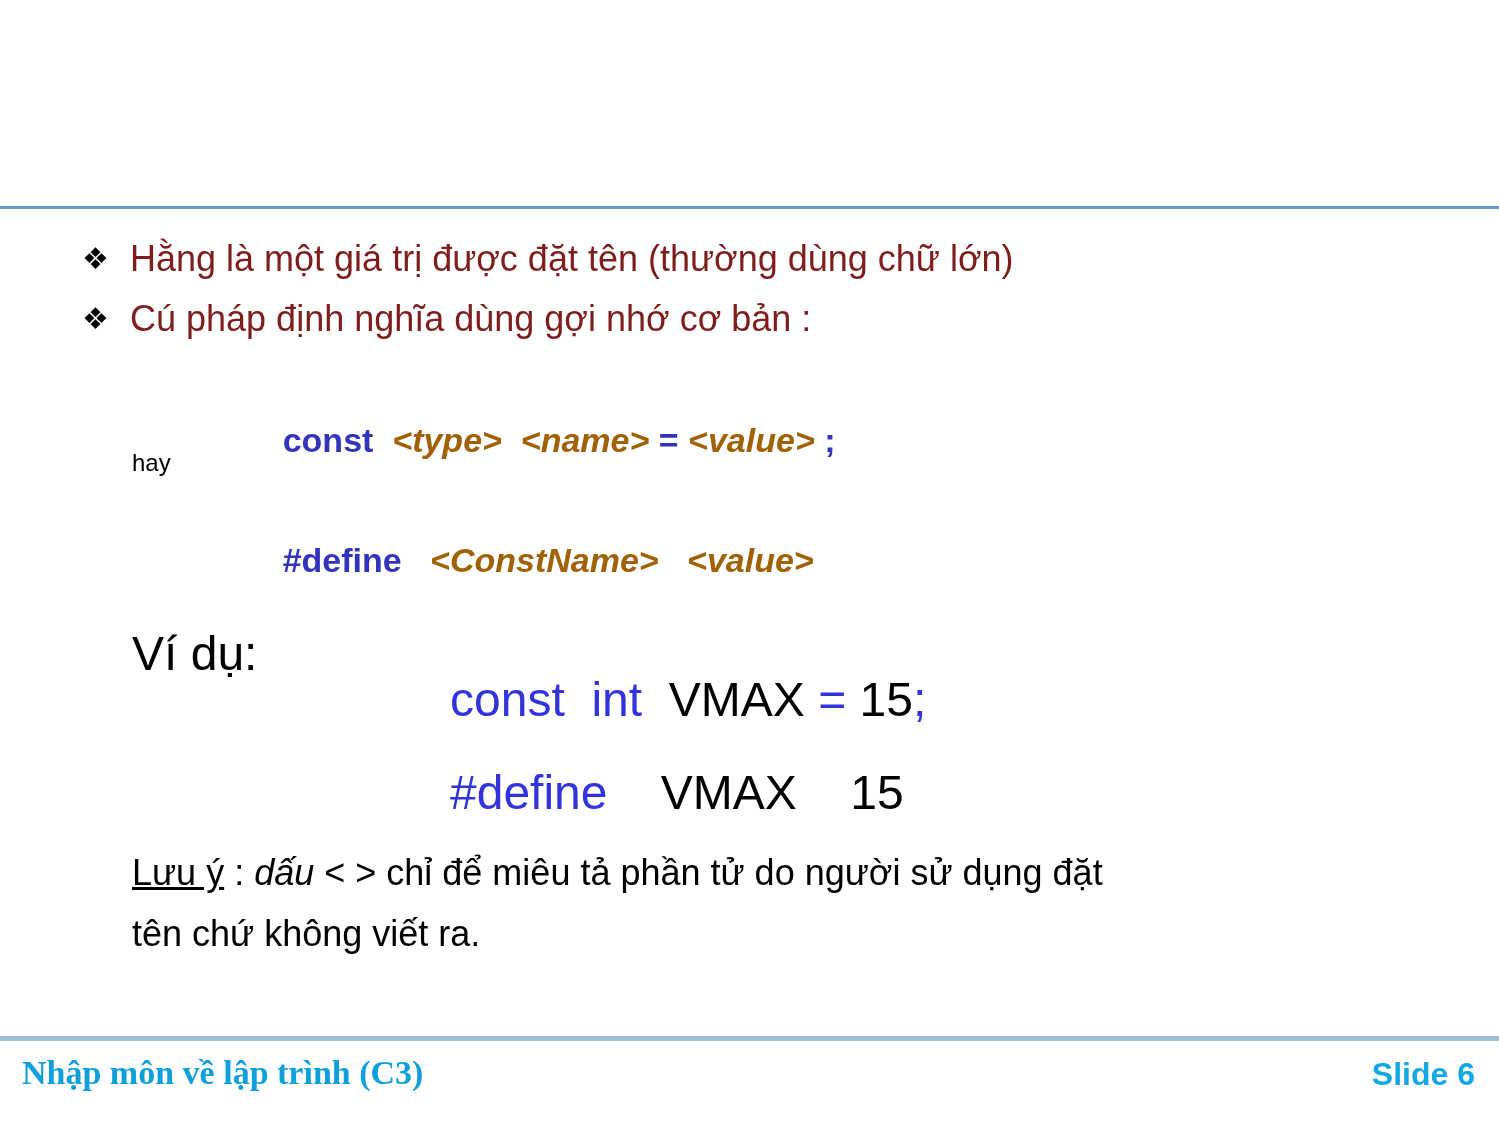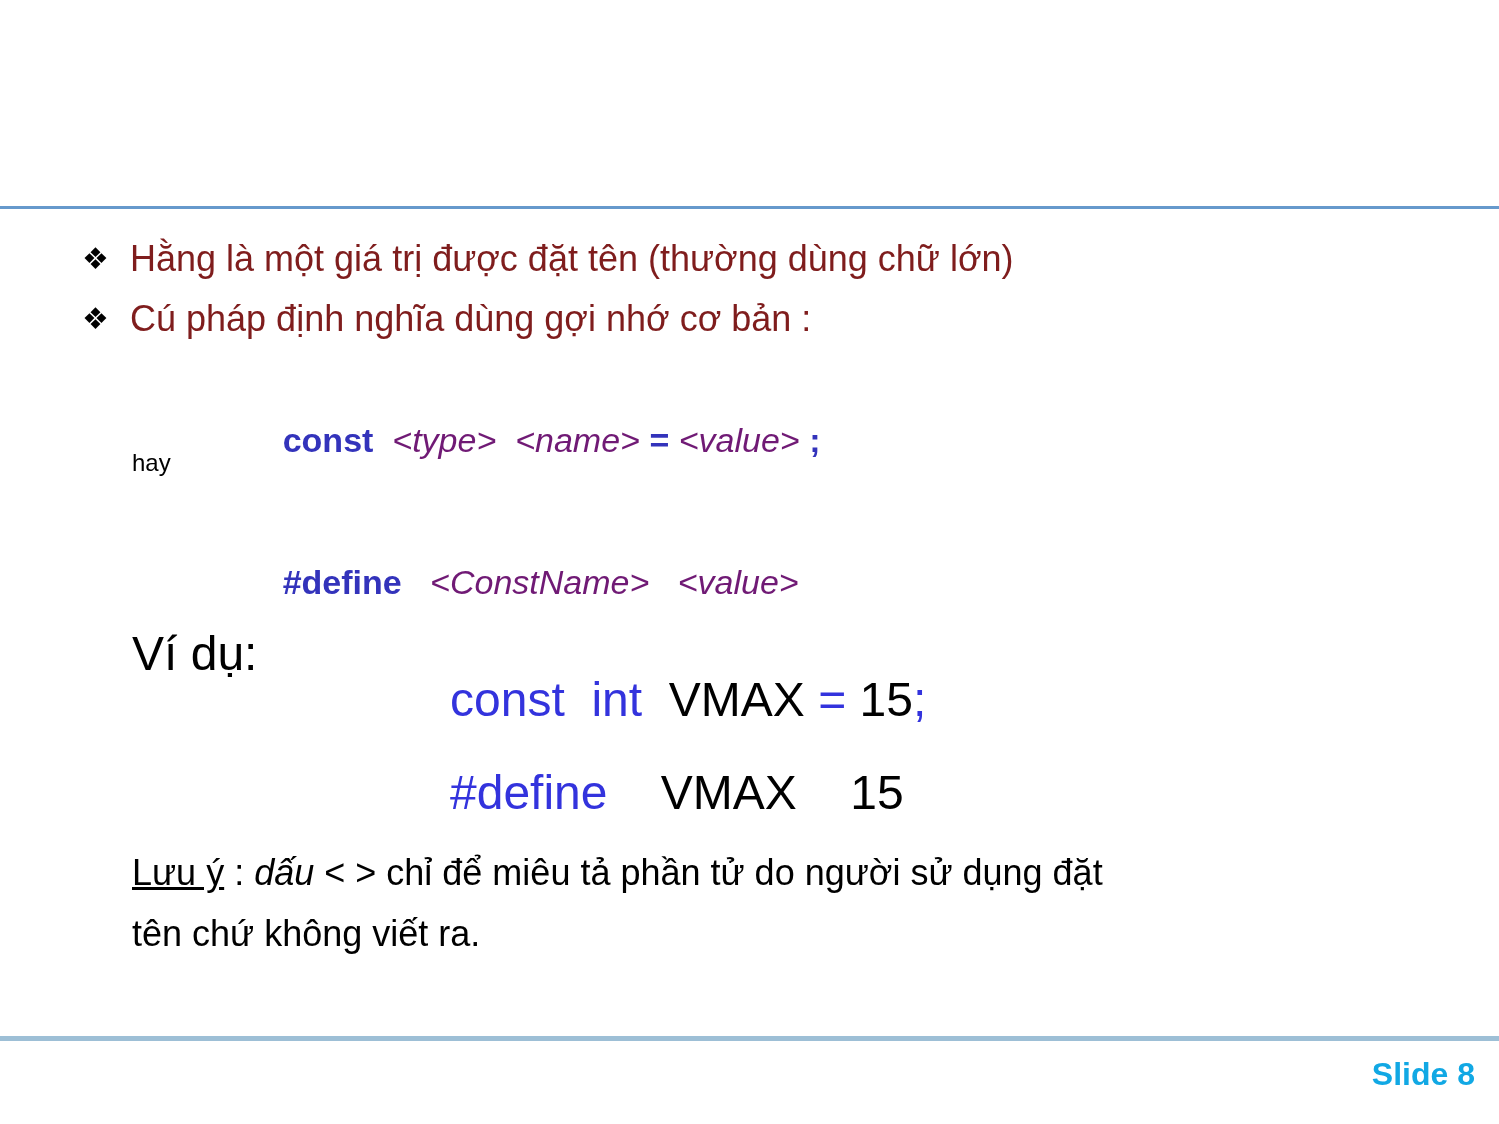--- a/index.html
+++ b/index.html
@@ -94,22 +94,22 @@
     font-size: 34px;
     line-height: 44px;
     white-space: pre;
   }
 
   .kw-bold {
     color: #3333BB;
     font-weight: bold;
   }
   .ph {
-    color: #701a75;
-    font-weight: normal;
+    color: #a16207;
+    font-weight: bold;
     font-style: italic;
   }
   .kw-plain {
     color: #3333DD;
     font-weight: 400;
   }
   .blk {
     color: #000000;
   }
 
@@ -173,21 +173,21 @@
       <span class="bullet-mark">❖</span>
       <span class="bullet-text">Cú pháp định nghĩa dùng gợi nhớ cơ bản :</span>
     </div>
 
     <div class="code-line" style="left:226px; top:166px;">
       <span class="kw-bold">const</span><span class="blk">  </span><span class="ph">&lt;type&gt;</span><span class="blk">  </span><span class="ph">&lt;name&gt;</span><span class="blk"> </span><span class="kw-bold">=</span><span class="blk"> </span><span class="ph">&lt;value&gt;</span><span class="blk"> </span><span class="kw-bold">;</span>
     </div>
 
     <div class="plain-line" style="left:132px; top:232px;">hay</div>
 
-    <div class="code-line" style="left:226px; top:308px;">
+    <div class="code-line" style="left:226px; top:286px;">
       <span class="kw-bold">#define</span><span class="blk">   </span><span class="ph">&lt;ConstName&gt;</span><span class="blk">   </span><span class="ph">&lt;value&gt;</span>
     </div>
 
     <div class="example-line" style="left:132px; top:423px;">Ví dụ:</div>
 
     <div class="example-line" style="left:370px; top:423px;">
       <span class="kw-plain">const</span><span class="blk">  </span><span class="kw-plain">int</span><span class="blk">  </span><span class="blk">VMAX</span><span class="blk"> </span><span class="kw-plain">=</span><span class="blk"> </span><span class="blk">15</span><span class="kw-plain">;</span>
     </div>
 
     <div class="example-line" style="left:370px; top:516px;">
@@ -197,15 +197,16 @@
     <div class="note-line" style="left:132px; top:629px;">
       <span class="u">Lưu ý</span><span> : </span><span class="i">dấu</span><span> &lt; &gt; chỉ để miêu tả phần tử do người sử dụng đặt</span>
     </div>
 
     <div class="note-line" style="left:132px; top:690px;">tên chứ không viết ra.</div>
 
   </div>
 
   <div class="rule-bottom"></div>
 
-  <div class="footer-right">Slide 8</div>
+  <div class="footer-left">Nhập môn về lập trình (C3)</div>
+  <div class="footer-right">Slide 6</div>
 
 </div>
 
 </body></html>

